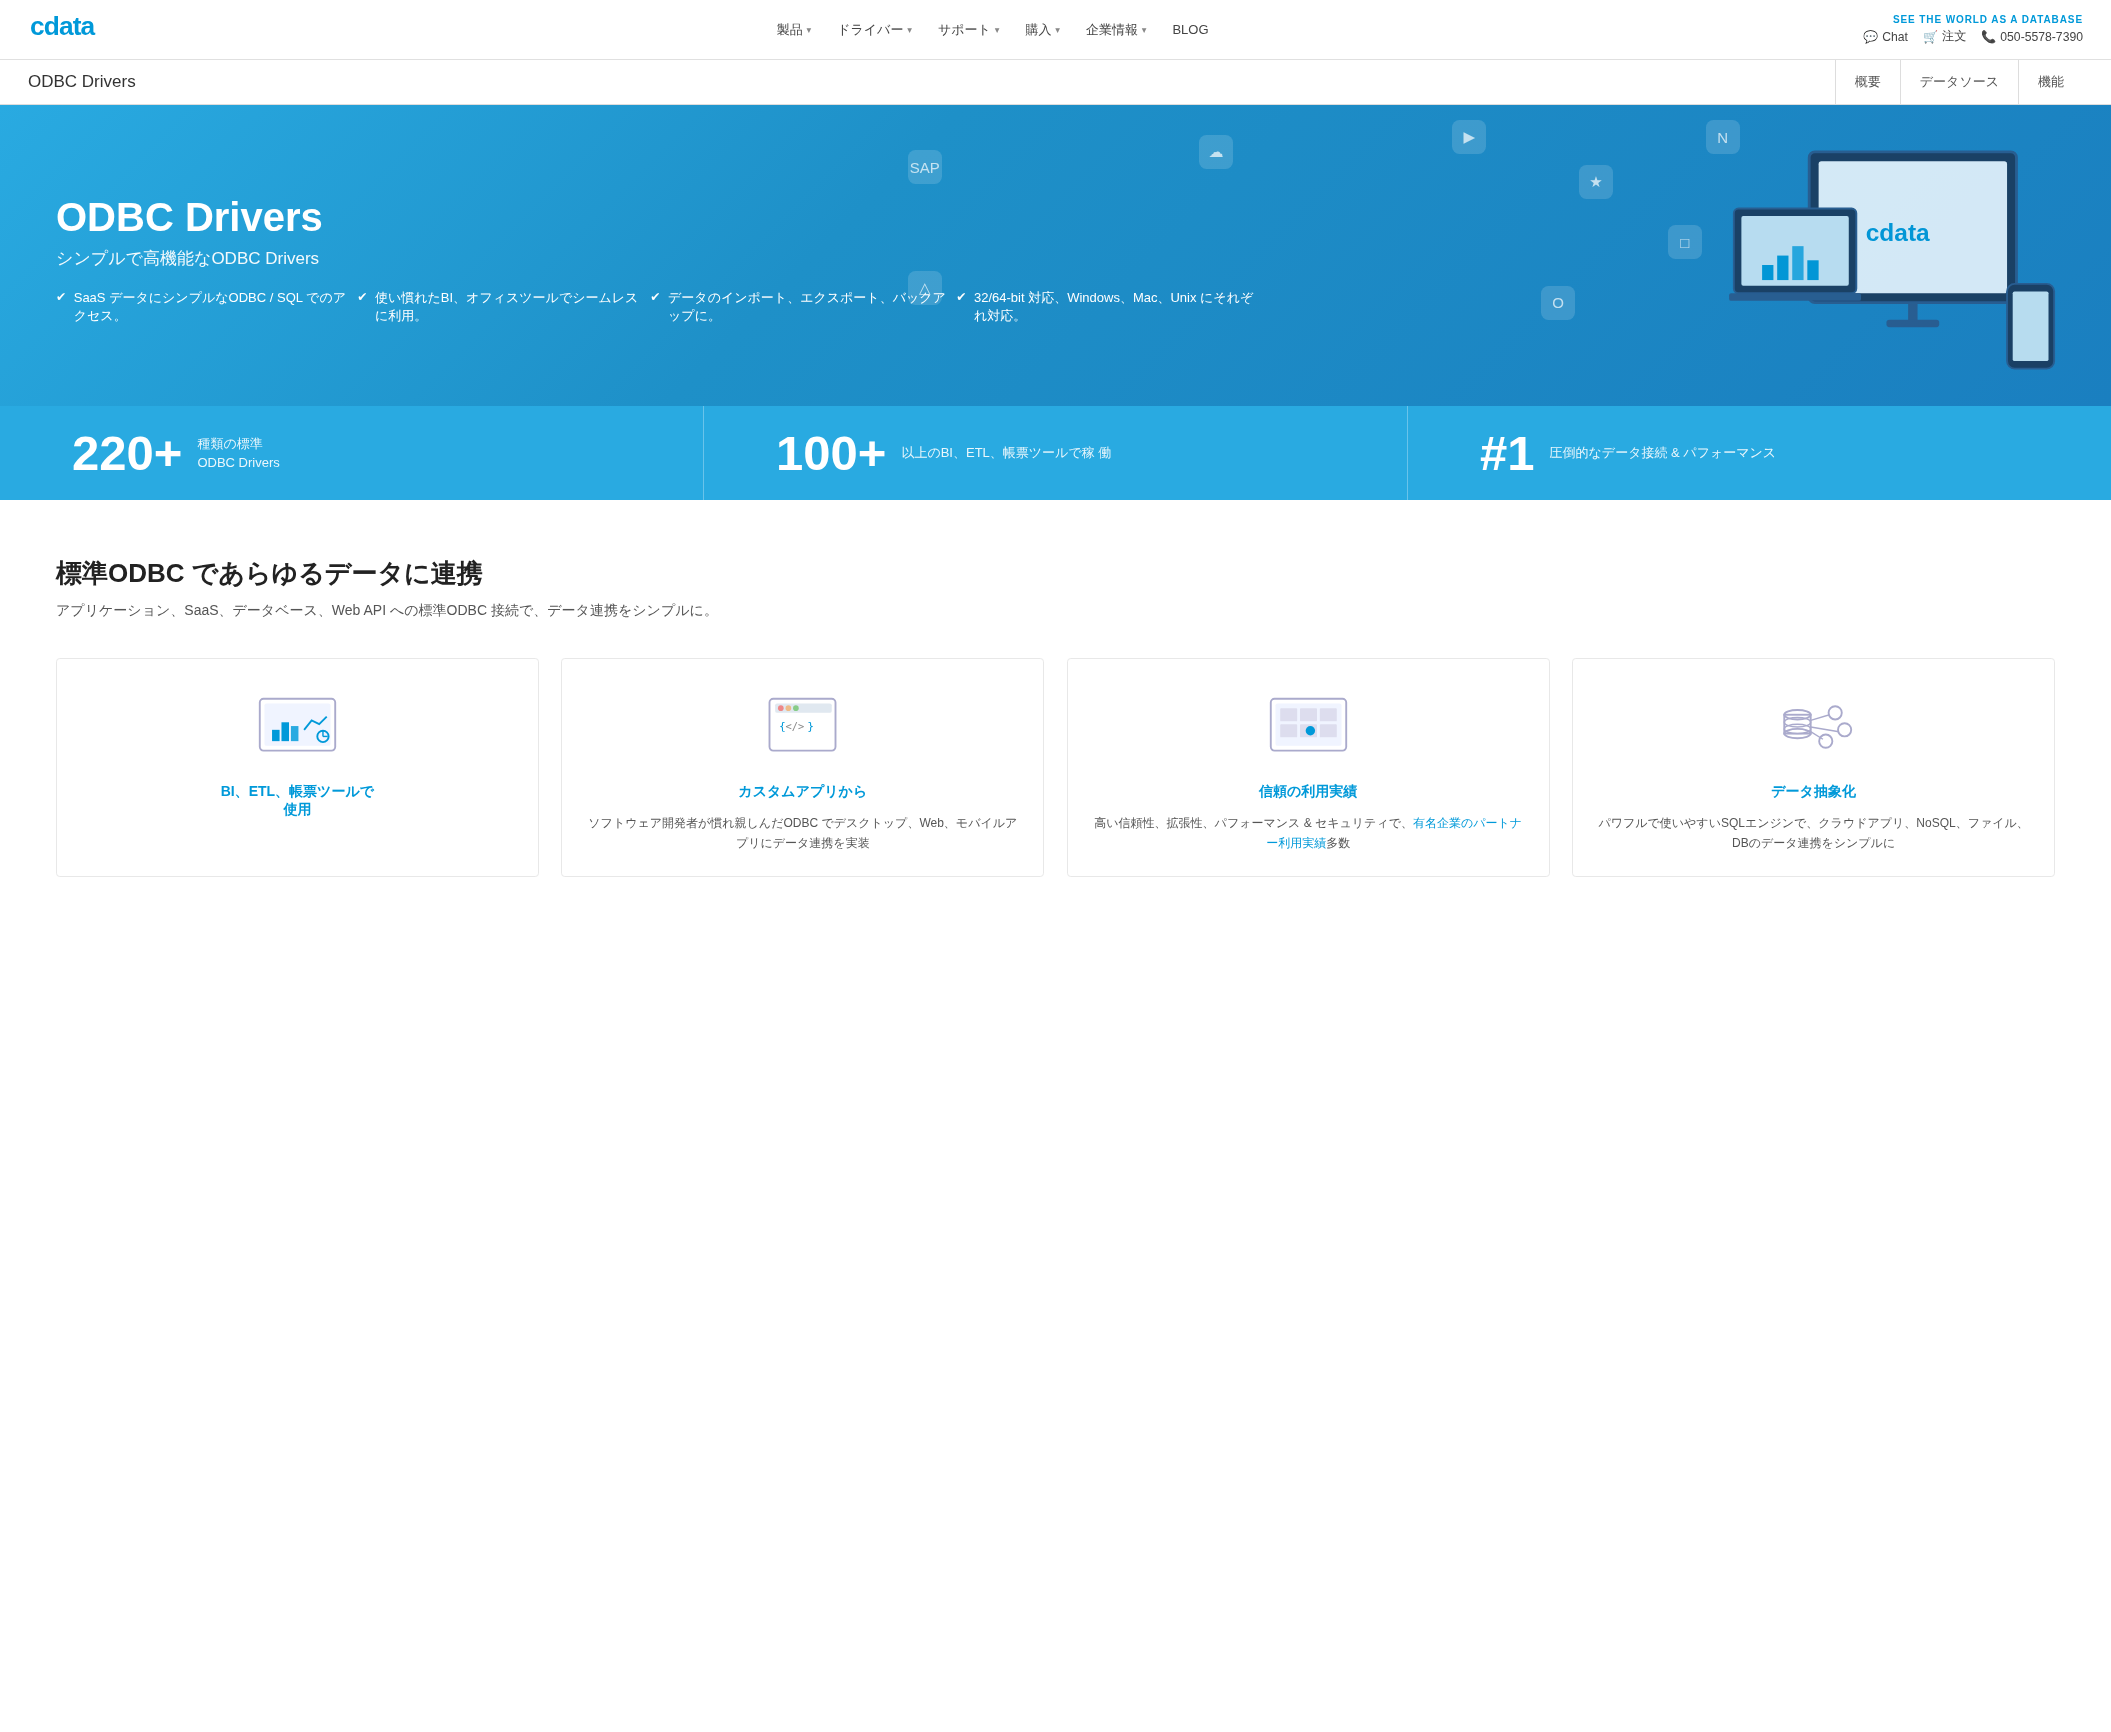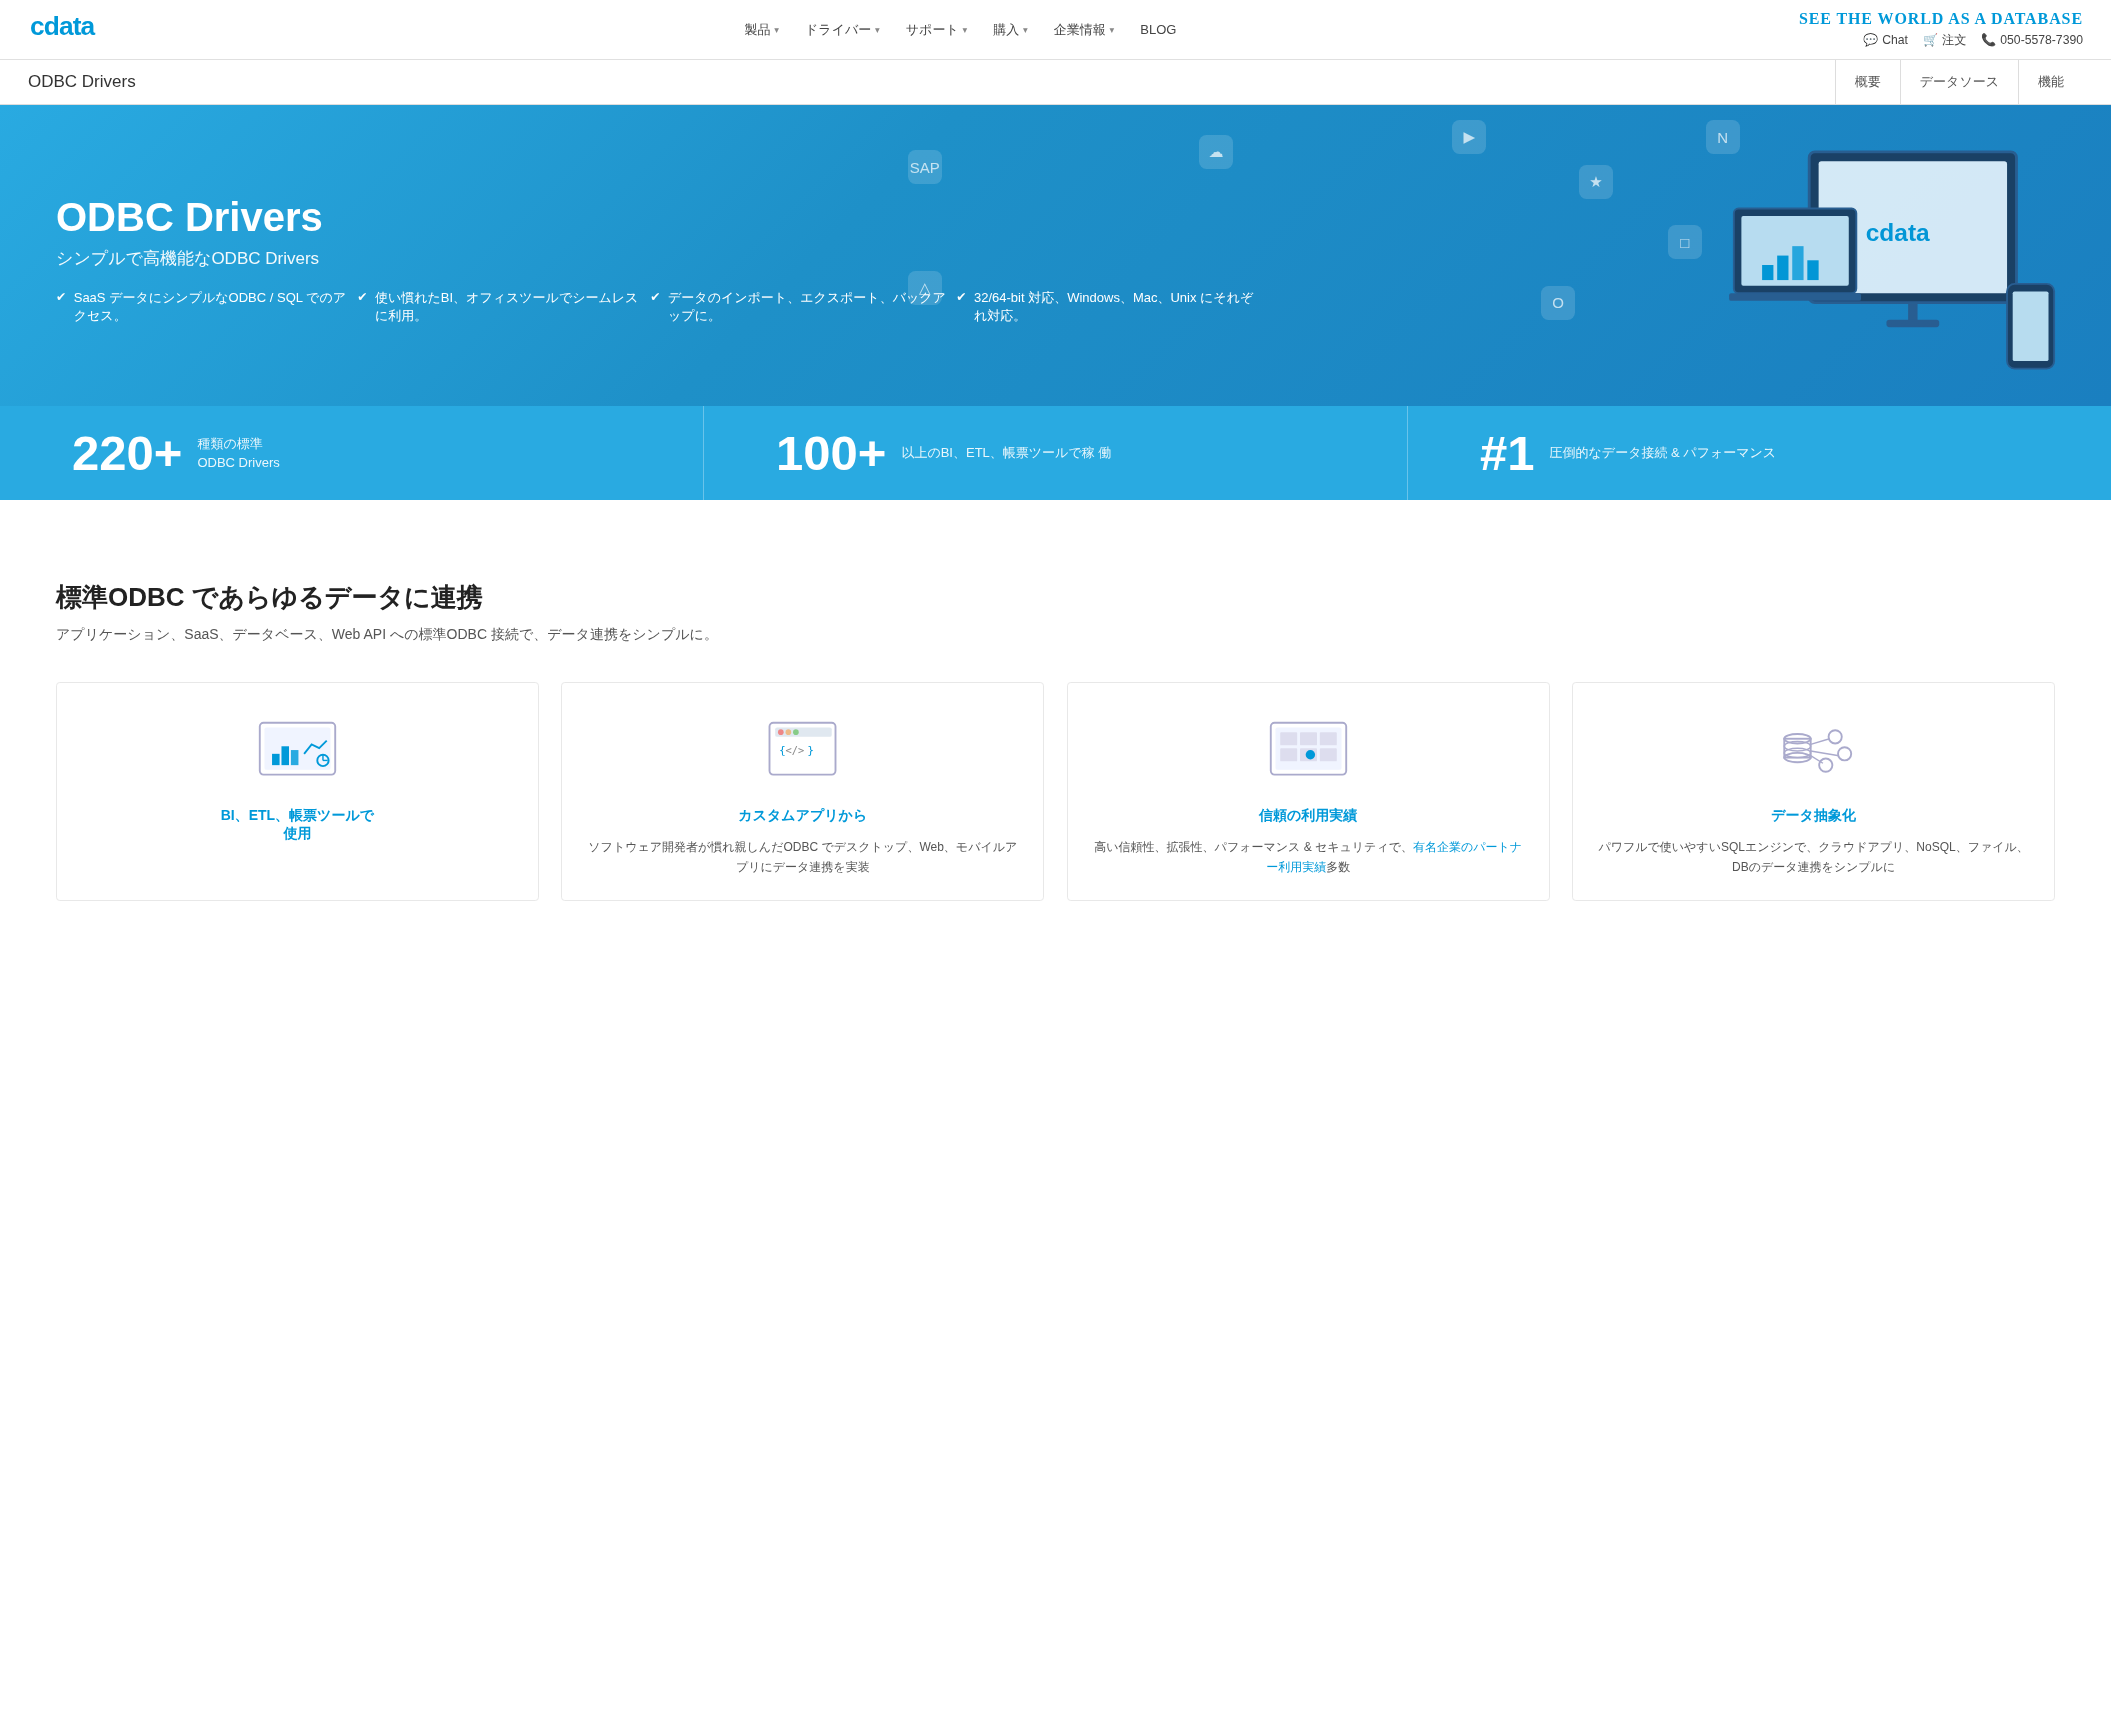--- a/index.html
+++ b/index.html
@@ -40,24 +40,23 @@
     }
     .chevron { font-size: 9.4px; color: #888; }
     .top-right {
       display: flex;
       flex-direction: column;
       align-items: flex-end;
       gap: 3.8px;
     }
     .tagline {
       color: #0099d9;
-      font-size: 16px;
+      font-size: 10px;
       font-weight: bold;
       letter-spacing: 0.9px;
-      font-family: Liberation Serif, serif;
     }
     .top-actions {
       display: flex;
       align-items: center;
       gap: 15px;
       font-size: 12.2px;
       color: #444;
     }
     .top-actions a {
       text-decoration: none;
@@ -192,21 +191,20 @@
     }
     .stat-desc {
       font-size: 13px;
       color: rgba(255,255,255,0.9);
       line-height: 1.5;
     }
 
     
     .main-section {
       padding: 56px 56px 38px 56px;
-      margin-top: 24px;
     }
     .section-title {
       font-size: 26px;
       font-weight: bold;
       color: #222;
       margin-bottom: 11.3px;
     }
     .section-desc {
       font-size: 14px;
       color: #555;

